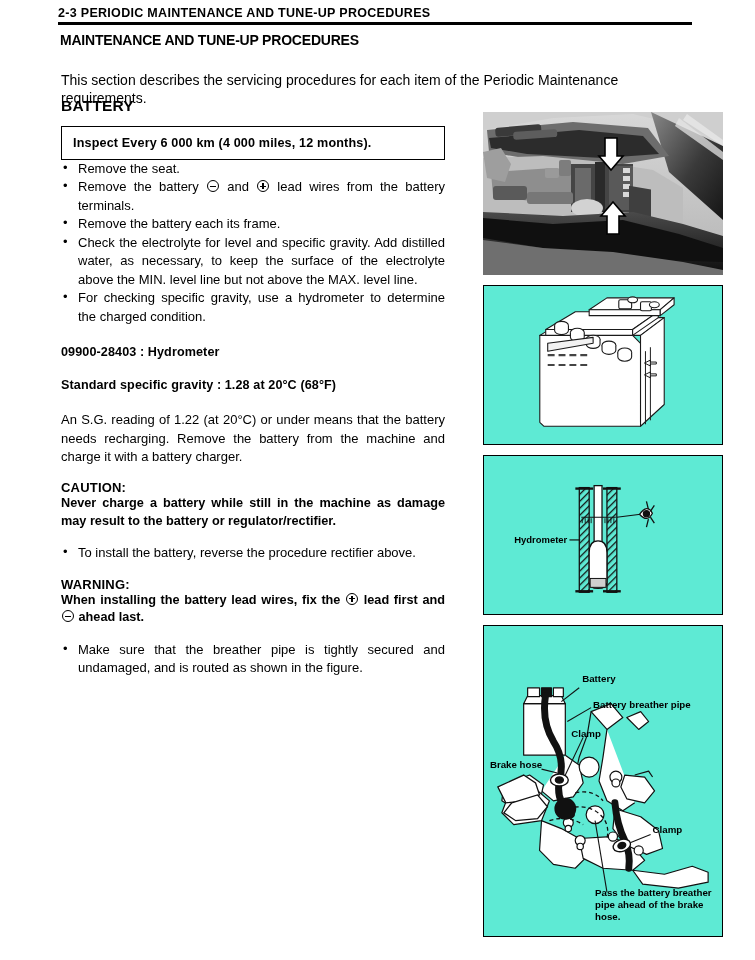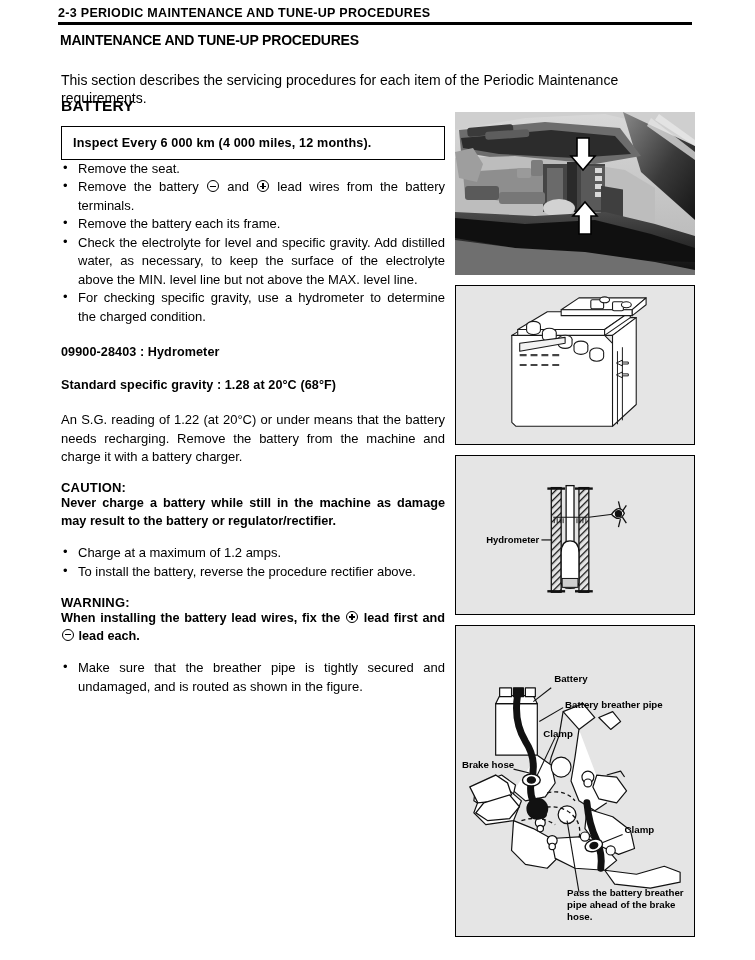--- a/index.html
+++ b/index.html
@@ -150,24 +150,25 @@
 
   
   .figures {
     position: absolute;
     left: 455px; top: 112px;
     width: 240px;
   }
   .fig {
     width: 240px;
     border: 1.6px solid #000;
-    background: #e5e5e5;
+    background: #5eead4;
     position: relative;
     overflow: hidden;
     margin-bottom: 10px;
+    margin-left: 28px;
   }
   .fig-photo { border: none; height: 163px; }
   .fig-battery { height: 160px; }
   .fig-hydro { height: 160px; }
   .fig-route { height: 312px; }
 
   .fig svg { display: block; width: 100%; height: 100%; }
 </style>
 </head>
 <body>
@@ -207,27 +208,26 @@
 
     <div class="spacer-m"></div>
     <div class="para">An S.G. reading of 1.22 (at 20°C) or under means that the battery needs recharging. Remove the battery from the machine and charge it with a battery charger.</div>
 
     <div class="spacer-s"></div>
     <div class="notice-head">CAUTION:</div>
     <div class="notice-body">Never charge a battery while still in the machine as damage may result to the battery or regulator/rectifier.</div>
 
     <div class="spacer-s"></div>
     <ul class="bullets">
-      <li><span>Charge at a maximum of 1.2 amps.</span></li>
       <li><span>To install the battery, reverse the procedure rectifier above.</span></li>
     </ul>
 
     <div class="spacer-s"></div>
     <div class="notice-head">WARNING:</div>
-    <div class="notice-body"><span>When installing the battery lead wires, fix the </span><span class="sym plus"></span><span> lead first and </span><span class="sym"></span><span> lead each.</span></div>
+    <div class="notice-body"><span>When installing the battery lead wires, fix the </span><span class="sym plus"></span><span> lead first and </span><span class="sym"></span><span> ahead last.</span></div>
 
     <div class="spacer-s"></div>
     <ul class="bullets">
       <li><span>Make sure that the breather pipe is tightly secured and undamaged, and is routed as shown in the figure.</span></li>
     </ul>
 
   </div>
 
   <div class="figures">
 

